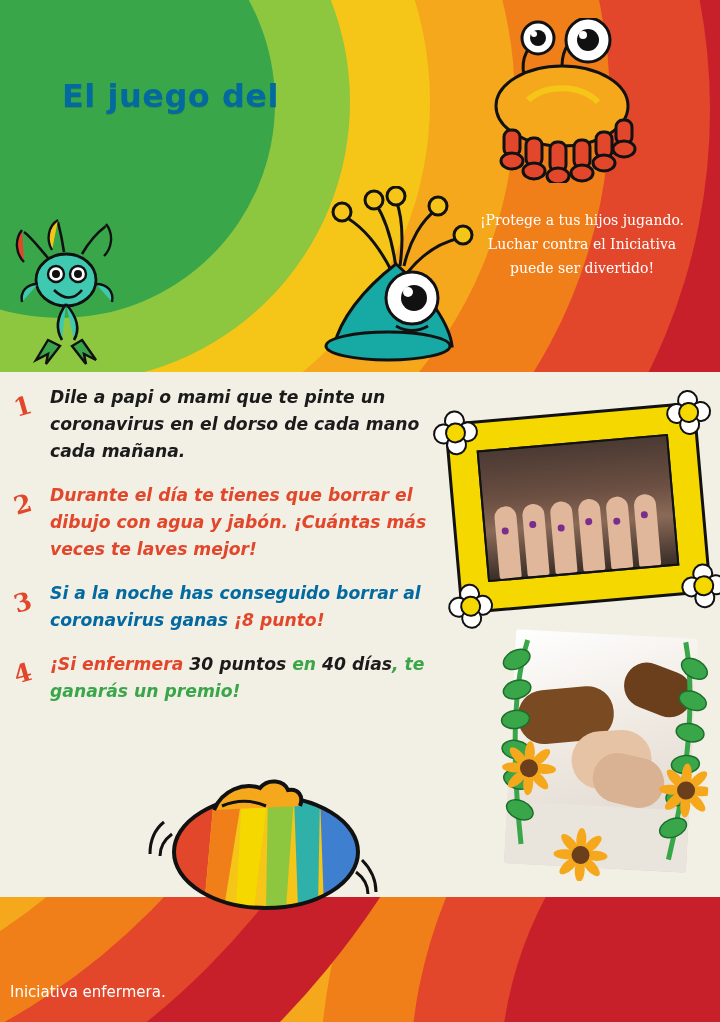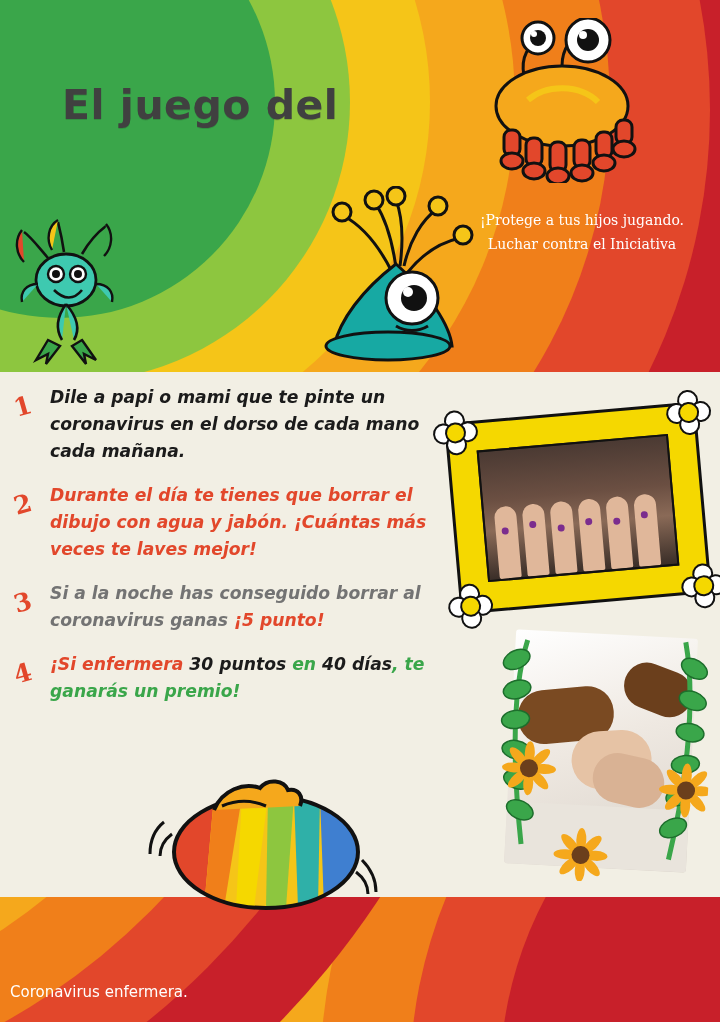--- a/index.html
+++ b/index.html
@@ -40,25 +40,25 @@
   }
   .hdr-arcs .a{position:absolute;border-radius:50%;}
   .ha1{width:1180px;height:1180px;left:-470px;top:-480px;background:#e2472b;}
   .ha2{width:1010px;height:1010px;left:-400px;top:-400px;background:#f07f1a;}
   .ha3{width:850px;height:850px;left:-335px;top:-322px;background:#f5a81c;}
   .ha4{width:700px;height:700px;left:-270px;top:-248px;background:#f5c518;}
   .ha5{width:560px;height:560px;left:-210px;top:-178px;background:#8dc63f;}
   .ha6{width:430px;height:430px;left:-155px;top:-112px;background:#3aa64a;}
 
   .title{
-    position:absolute;left:62px;top:74px;width:420px;
-    color:#404040;
+    position:absolute;left:62px;top:65px;width:420px;
+    color:#0369a1;
     font-family:"DejaVu Sans", sans-serif;
     font-weight:bold;
-    font-size:41px;
+    font-size:32px;
     line-height:62px;
     letter-spacing:0.5px;
     text-shadow:0 1px 0 rgba(0,0,0,0.12);
   }
   .title div{white-space:nowrap;}
 
   .tagline{
     position:absolute;right:12px;top:208px;width:252px;
     color:#ffffff;
     font-family:"DejaVu Serif", serif;
@@ -80,21 +80,21 @@
     font-size:25px;font-weight:bold;color:#e2472b;
     transform:rotate(-16deg);
   }
   .step .txt{
     font-family:"DejaVu Sans", sans-serif;
     font-weight:bold;
     font-size:17.2px;
     line-height:27px;
     font-style:italic;
   }
-  .t-red{color:#737373;margin-top:19px;}
+  .t-red{color:#0369a1;margin-top:19px;}
   .t-orange{color:#e2472b;}
   .t-green{color:#3aa64a;}
   .t-dark{color:#1b1b1b;}
 
   
   .photo1{
     position:absolute;left:452px;top:412px;width:252px;height:192px;
     transform:rotate(-5deg);
   }
   .frame-y{
@@ -192,20 +192,21 @@
       <div class="a ha6"></div>
     </div>
 
     <div class="title">
       <div>El juego del</div>
     </div>
 
     <div class="tagline">
       <div>¡Protege a tus hijos jugando.</div>
       <div>Luchar contra el Iniciativa</div>
+      <div>puede ser divertido!</div>
     </div>
 
     <svg class="crab" viewBox="0 0 190 165">
       <g stroke="#111" stroke-width="3" fill="none">
         <path d="M48 58 C44 38 54 26 62 24"></path>
         <path d="M86 48 C86 30 96 18 108 16"></path>
       </g>
       <circle cx="62" cy="20" r="16" fill="#fff" stroke="#111" stroke-width="3"></circle>
       <circle cx="62" cy="20" r="8" fill="#111"></circle>
       <circle cx="58" cy="16" r="3" fill="#fff"></circle>
@@ -298,21 +299,21 @@
       <div class="step">
         <span class="num">2</span>
         <div class="txt">
           <span class="t-orange">Durante el día te tienes que borrar el dibujo con agua y jabón. ¡Cuántas más veces te laves mejor!</span>
         </div>
       </div>
 
       <div class="step">
         <span class="num">3</span>
         <div class="txt">
-          <span class="t-red">Si a la noche has conseguido borrar al coronavirus ganas </span><span class="t-orange">¡5 punto!</span>
+          <span class="t-red">Si a la noche has conseguido borrar al coronavirus ganas </span><span class="t-orange">¡8 punto!</span>
         </div>
       </div>
 
       <div class="step">
         <span class="num">4</span>
         <div class="txt">
           <span class="t-orange">¡Si enfermera </span><span class="t-dark">30 puntos </span><span class="t-green">en </span><span class="t-dark">40 días</span><span class="t-green">, te ganarás un premio!</span>
         </div>
       </div>
 
@@ -456,16 +457,16 @@
     <path d="M74 46 C88 40 104 40 118 46" stroke="#111" stroke-width="3" fill="none"></path>
     <g stroke="#111" stroke-width="3" fill="none">
       <path d="M24 74 C16 80 12 88 12 96"></path>
       <path d="M16 62 C6 70 2 82 2 94"></path>
       <path d="M208 112 C216 118 220 126 220 134"></path>
       <path d="M214 100 C224 110 228 122 228 132"></path>
     </g>
   </svg>
 
   <div class="footer">
-    <div>Coronavirus enfermera.</div>
+    <div>Iniciativa enfermera.</div>
   </div>
 
 </div>
 
 </body></html>

